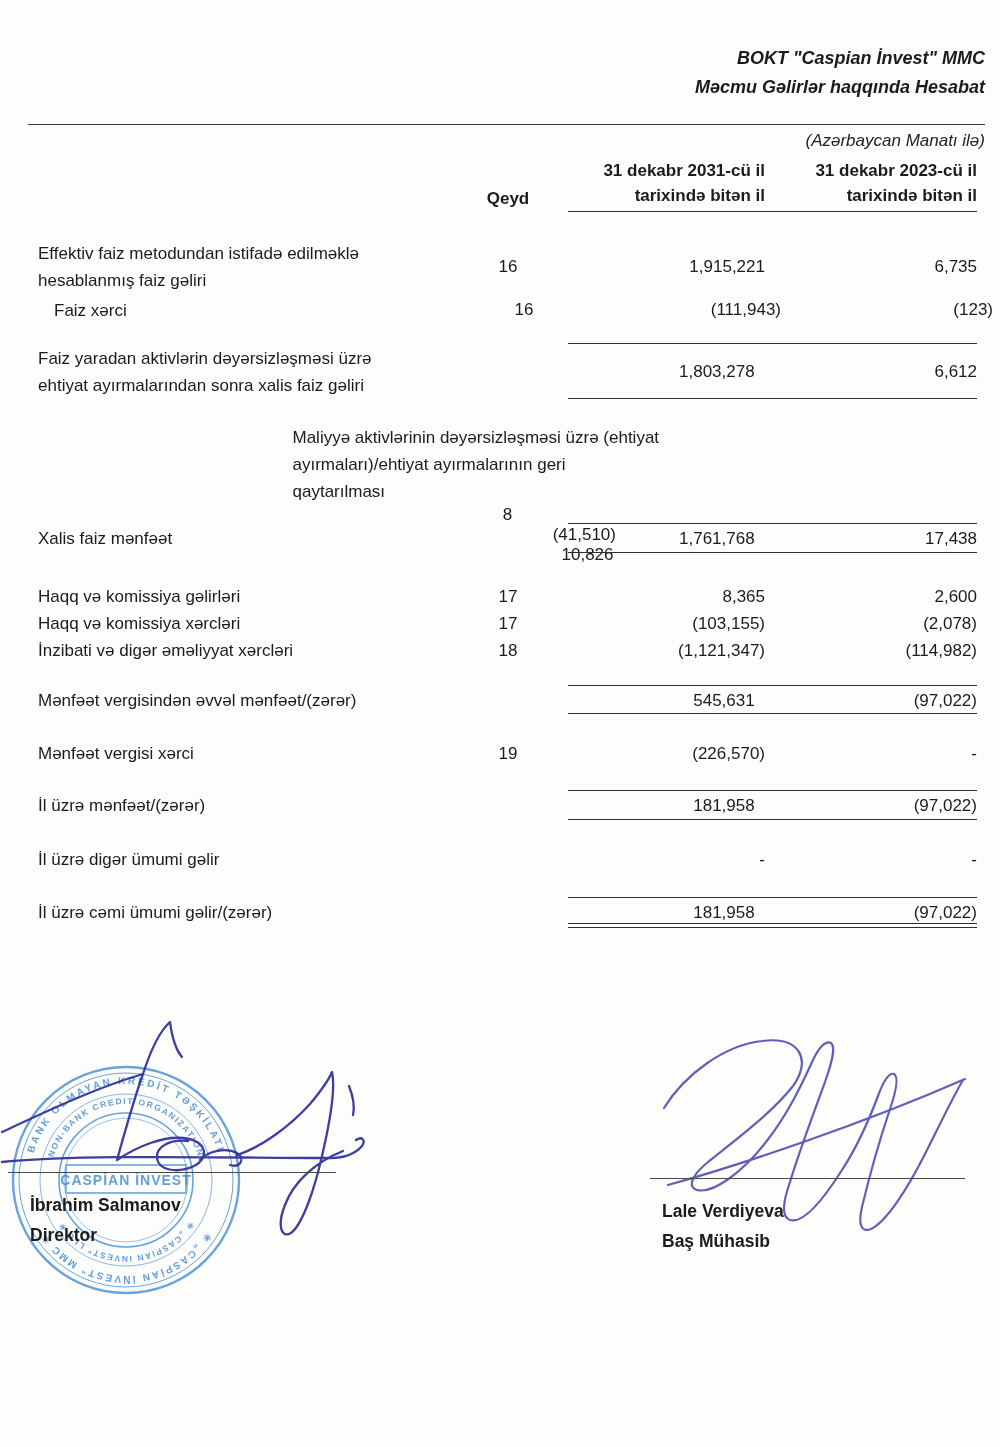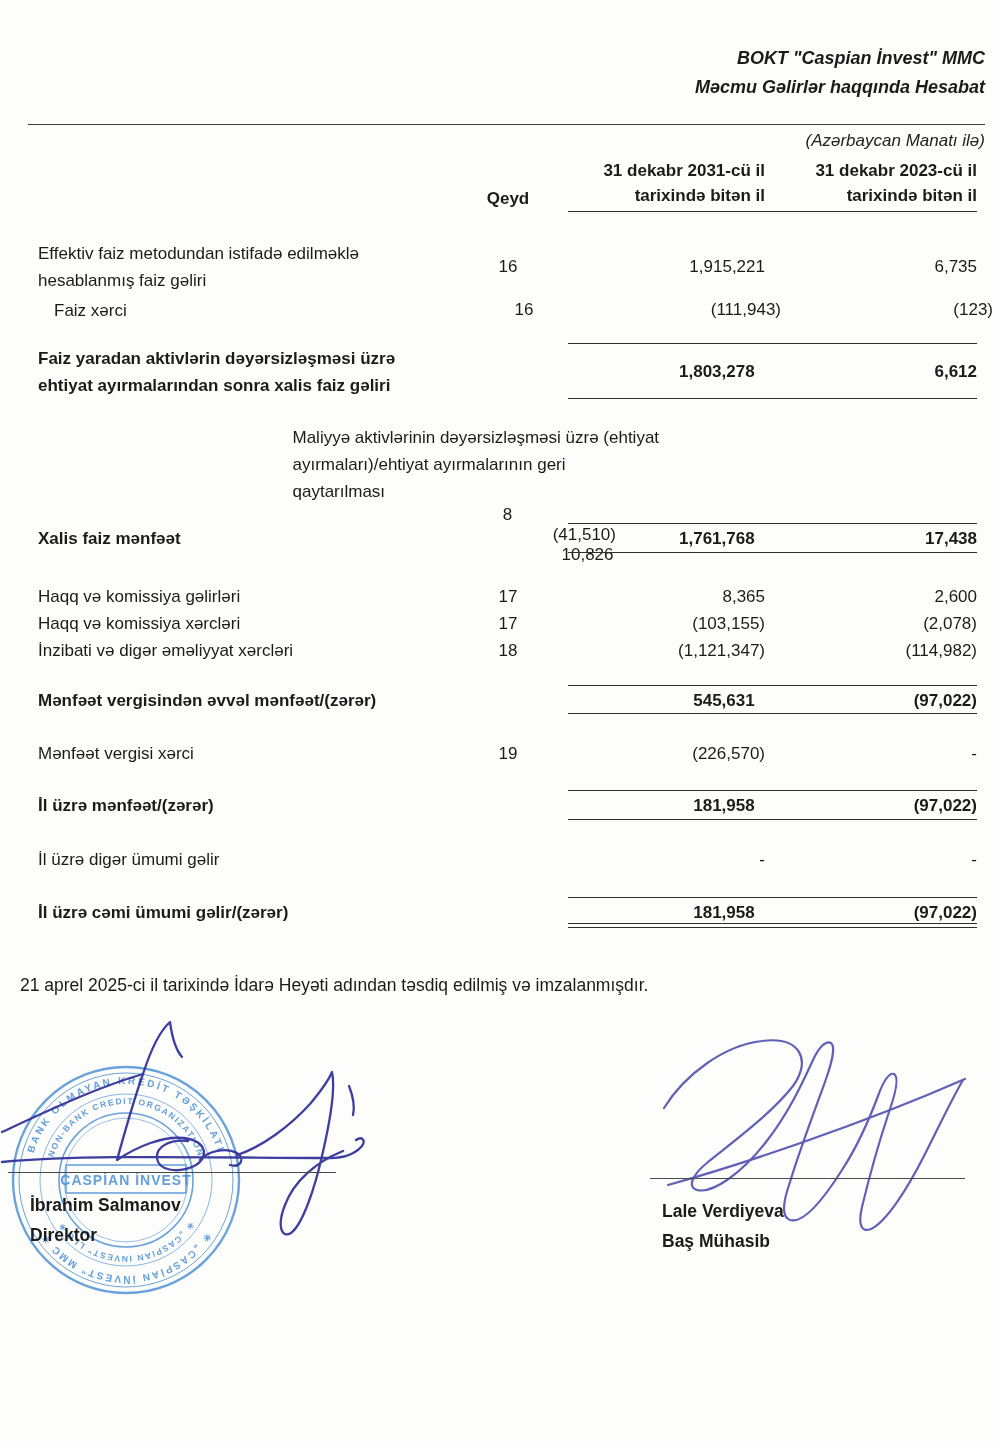--- a/index.html
+++ b/index.html
@@ -20,21 +20,21 @@
   .qeyd{left:468px;top:186px;width:80px;text-align:center;}
   .c24{left:540px;top:158px;width:225px;text-align:right;}
   .c23{left:757px;top:158px;width:220px;text-align:right;}
   .hrule{position:absolute;left:568px;top:211px;width:409px;border-top:1.8px solid #2e2e2e;}
   
   .r{position:absolute;left:38px;width:939px;display:flex;align-items:center;font-size:17px;}
   .r .lbl{width:430px;white-space:pre-line;line-height:27px;}
   .r .nt{width:80px;text-align:center;}
   .r .v24{width:217px;text-align:right;}
   .r .v23{width:212px;text-align:right;}
-  .r.b{font-weight:bold;gap:32px;}
+  .r.b{font-weight:normal;gap:32px;}
   .vr{position:absolute;left:568px;width:409px;border-top:1.8px solid #2e2e2e;}
   .vr2{position:absolute;left:568px;width:409px;height:3px;border-top:1.8px solid #2e2e2e;border-bottom:1.8px solid #2e2e2e;}
   
   .stmt{position:absolute;left:20px;top:975px;width:900px;font-size:17.5px;}
   
   .sigline{position:absolute;border-top:1.8px solid #4a4a4a;}
   .sig-l{left:8px;top:1172px;width:328px;}
   .sig-r{left:650px;top:1178px;width:315px;}
   .signer{position:absolute;font-weight:bold;font-size:17.5px;line-height:30px;}
   .signer-l{left:30px;top:1190px;}
@@ -156,21 +156,20 @@
 
   <div class="vr" style="top:897px;"></div>
   <div class="r b" style="top:899px;height:27px;">
     <div class="lbl">İl üzrə cəmi ümumi gəlir/(zərər)</div>
     <div class="nt"></div>
     <div class="v24">181,958</div>
     <div class="v23">(97,022)</div>
   </div>
   <div class="vr2" style="top:923px;"></div>
 
-  <div class="stmt">21 aprel 2025-ci il tarixində İdarə Heyəti adından təsdiq edilmiş və imzalanmışdır.</div>
 
   <svg style="left:8px;top:1062px;" width="236" height="236" viewBox="0 0 236 236">
     <g stroke="#4a8fd4" fill="none" opacity="0.82">
       <circle cx="118" cy="118" r="113" stroke-width="2.4"></circle>
       <circle cx="118" cy="118" r="107" stroke-width="1"></circle>
       <circle cx="118" cy="118" r="86" stroke-width="0.8"></circle>
       <circle cx="118" cy="118" r="67" stroke-width="1.6"></circle>
       <circle cx="118" cy="118" r="62" stroke-width="0.7"></circle>
       <rect x="58" y="103" width="120" height="28" stroke-width="1.6"></rect>
     </g>

